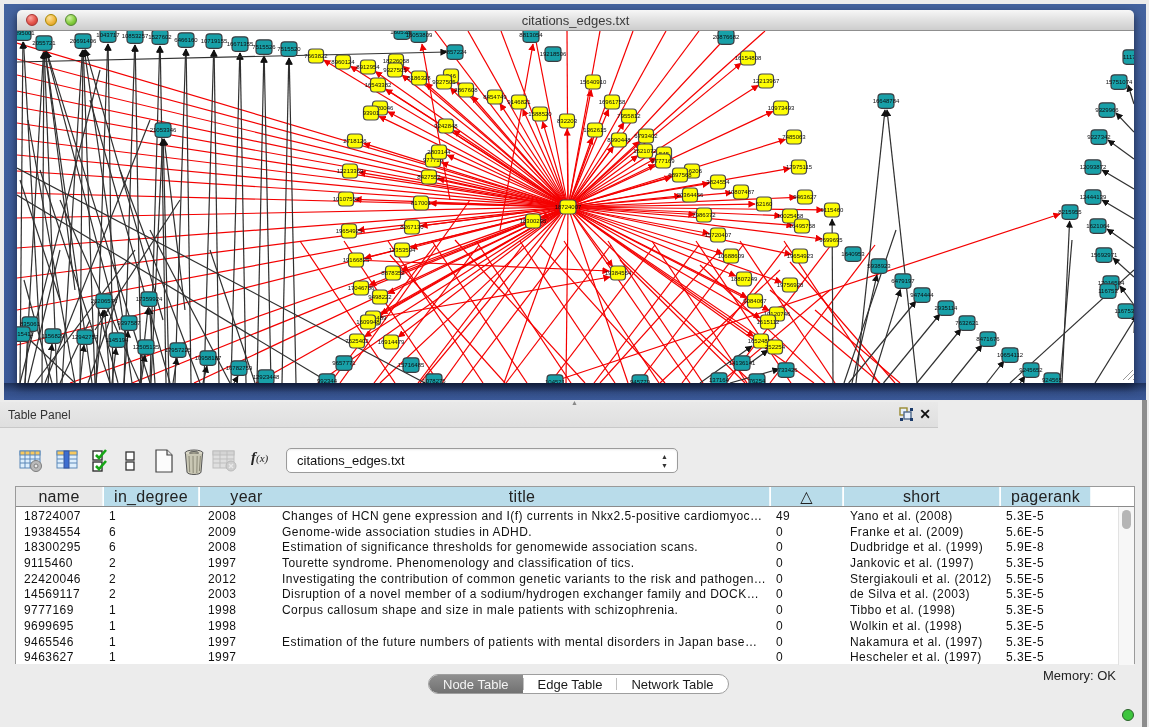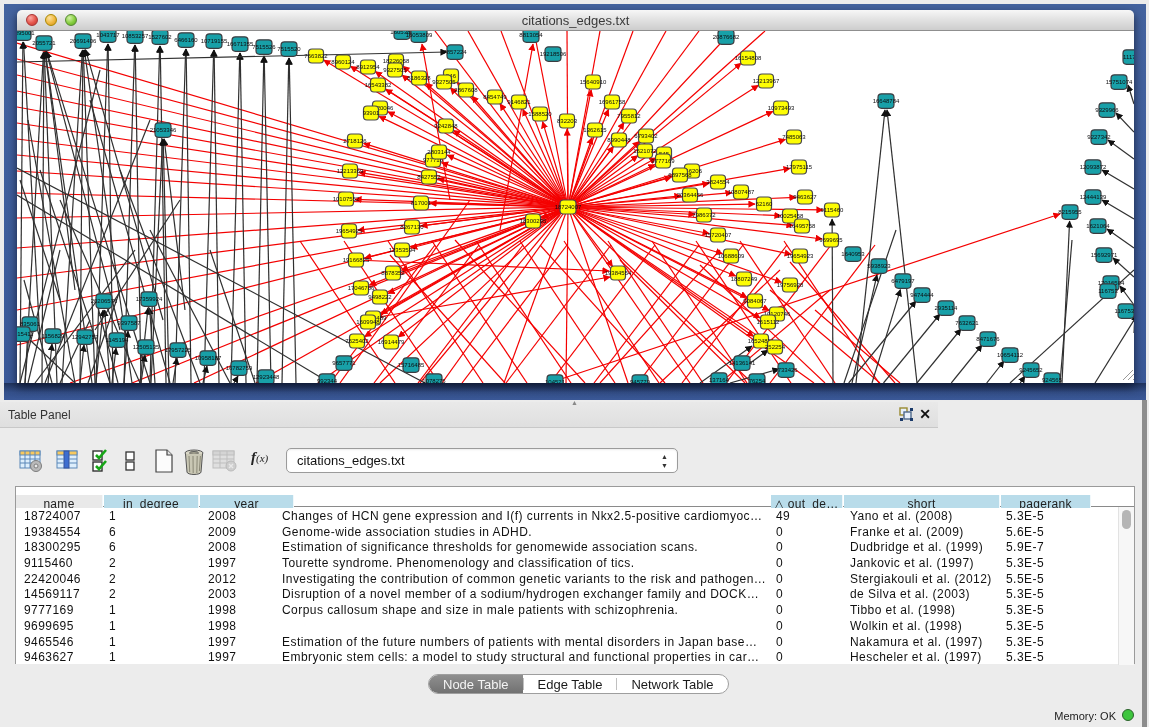--- a/index.html
+++ b/index.html
@@ -26,36 +26,36 @@
 #pfloat{position:absolute;right:23px;top:5px}
 #pclose{position:absolute;right:7px;top:4px;font-size:14px;color:#111;font-weight:bold}
 #toolbar{position:absolute;left:14px;top:444px;width:1121px;height:38px}
 .ic{position:absolute;top:4px}
 #combo{position:absolute;left:272px;top:4px;width:392px;height:25px;background:#fff;
   border:1px solid #9b9b9b;border-radius:5px;box-shadow:inset 0 1px 2px rgba(0,0,0,0.08)}
 #combo span{position:absolute;left:10px;top:4px;font-size:13px;color:#111}
 #combo .ar{position:absolute;right:9px;top:3px;font-size:7px;color:#333;line-height:9px;text-align:center}
 #tablebox{position:absolute;left:15px;top:486px;width:1120px;height:178px;background:#fff;border:1px solid #9a9a9a}
 #thead{position:absolute;left:0;top:0;width:1118px;height:20px;background:#fff;border-bottom:1px solid #8a8a8a}
-.hc{position:absolute;top:8px;height:19px;background:#b9dcea;border-right:1px solid #f0f8fb;
-  font-size:12px;letter-spacing:0.3px;color:#222;text-align:center;line-height:19px;overflow:hidden}
+.hc{position:absolute;top:0;height:19px;background:#b9dcea;border-right:1px solid #f0f8fb;
+  font-size:16px;letter-spacing:0.3px;color:#222;text-align:center;line-height:19px;overflow:hidden}
 #tbody{position:absolute;left:0;top:21px;width:1102px;height:156px;background:#fff;overflow:hidden}
 .tr{position:relative;height:15.7px;font-size:12px;letter-spacing:0.45px;color:#111;white-space:nowrap}
 .tr div{position:absolute;top:1px;overflow:hidden}
 .c0{left:8px;width:86px}.c1{left:93px;width:90px}.c2{left:192px;width:75px}
 .c3{left:266px;width:488px}.c4{left:760px;width:68px}.c5{left:834px;width:152px}
 .c6{left:990px;width:88px}
 #vtrack{position:absolute;right:0;top:20px;width:16px;height:158px;background:#f7f7f7;border-left:1px solid #e2e2e2}
 #vthumb{position:absolute;left:3px;top:3px;width:9px;height:19px;background:#b5b5b5;border-radius:5px}
 #tabs{position:absolute;left:428px;top:674px;height:20px;border:1px solid #9e9e9e;
   border-radius:10px;background:#fff;overflow:hidden;display:flex}
 .tab{font-size:13px;color:#1a1a1a;padding:2px 14px 0 14px;height:20px}
 .tabsel{background:linear-gradient(180deg,#8f8f8f,#6e6e6e);color:#f4f4f4}
 .tabsep{width:1px;background:#c0c0c0;margin:3px 0}
-#mem{position:absolute;right:33px;top:710px;font-size:11px;color:#222}
+#mem{position:absolute;right:33px;top:668px;font-size:13px;color:#222}
 #memdot{position:absolute;right:15px;top:709px;width:12px;height:12px;border-radius:50%;
   background:#3ec53e;border:1.5px solid #2c622c}
 #rstrip{position:absolute;left:1142px;top:400px;width:5px;height:327px;background:#8d8d8d}
 #divider{position:absolute;left:571px;top:399px;font-size:7px;color:#888}
 </style></head>
 <body>
 <div id="desk">
   <div id="win">
     <div id="titlebar">
       <div class="tl" id="tlr"></div>
@@ -947,20 +947,21 @@
   <div id="combo">
       <span>citations_edges.txt</span>
       <div class="ar">▲<br>▼</div>
     </div>
 </div>
 <div id="tablebox">
 <div id="thead">
   <div class="hc" style="left:0;width:87px;background:#e9e9e9">name</div>
   <div class="hc" style="left:88px;width:95px">in_degree</div>
   <div class="hc" style="left:184px;width:94px">year</div>
+  <div class="hc" style="left:259px;width:495px">title</div>
   <div class="hc" style="left:755px;width:72px">△ out_de…</div>
   <div class="hc" style="left:828px;width:156px">short</div>
   <div class="hc" style="left:985px;width:90px">pagerank</div>
 </div>
 <div id="tbody">
 <div class="tr">
         <div class="c0">18724007</div>
         <div class="c1">1</div>
         <div class="c2">2008</div>
         <div class="c3">Changes of HCN gene expression and I(f) currents in Nkx2.5-positive cardiomyoc…</div>
@@ -977,21 +978,21 @@
         <div class="c5">Franke et al. (2009)</div>
         <div class="c6">5.6E-5</div>
       </div>
 <div class="tr">
         <div class="c0">18300295</div>
         <div class="c1">6</div>
         <div class="c2">2008</div>
         <div class="c3">Estimation of significance thresholds for genomewide association scans.</div>
         <div class="c4">0</div>
         <div class="c5">Dudbridge et al. (1999)</div>
-        <div class="c6">5.9E-7</div>
+        <div class="c6">5.9E-8</div>
       </div>
 <div class="tr">
         <div class="c0">9115460</div>
         <div class="c1">2</div>
         <div class="c2">1997</div>
         <div class="c3">Tourette syndrome. Phenomenology and classification of tics.</div>
         <div class="c4">0</div>
         <div class="c5">Jankovic et al. (1997)</div>
         <div class="c6">5.3E-5</div>
       </div>
@@ -1036,21 +1037,20 @@
         <div class="c2">1997</div>
         <div class="c3">Estimation of the future numbers of patients with mental disorders in Japan base…</div>
         <div class="c4">0</div>
         <div class="c5">Nakamura et al. (1997)</div>
         <div class="c6">5.3E-5</div>
       </div>
 <div class="tr">
         <div class="c0">9463627</div>
         <div class="c1">1</div>
         <div class="c2">1997</div>
-        <div class="c3">Embryonic stem cells: a model to study structural and functional properties in car…</div>
         <div class="c4">0</div>
         <div class="c5">Hescheler et al. (1997)</div>
         <div class="c6">5.3E-5</div>
       </div>
 </div>
 <div id="vtrack">
       <div id="vthumb"></div>
     </div>
 </div>
 <div id="tabs">

